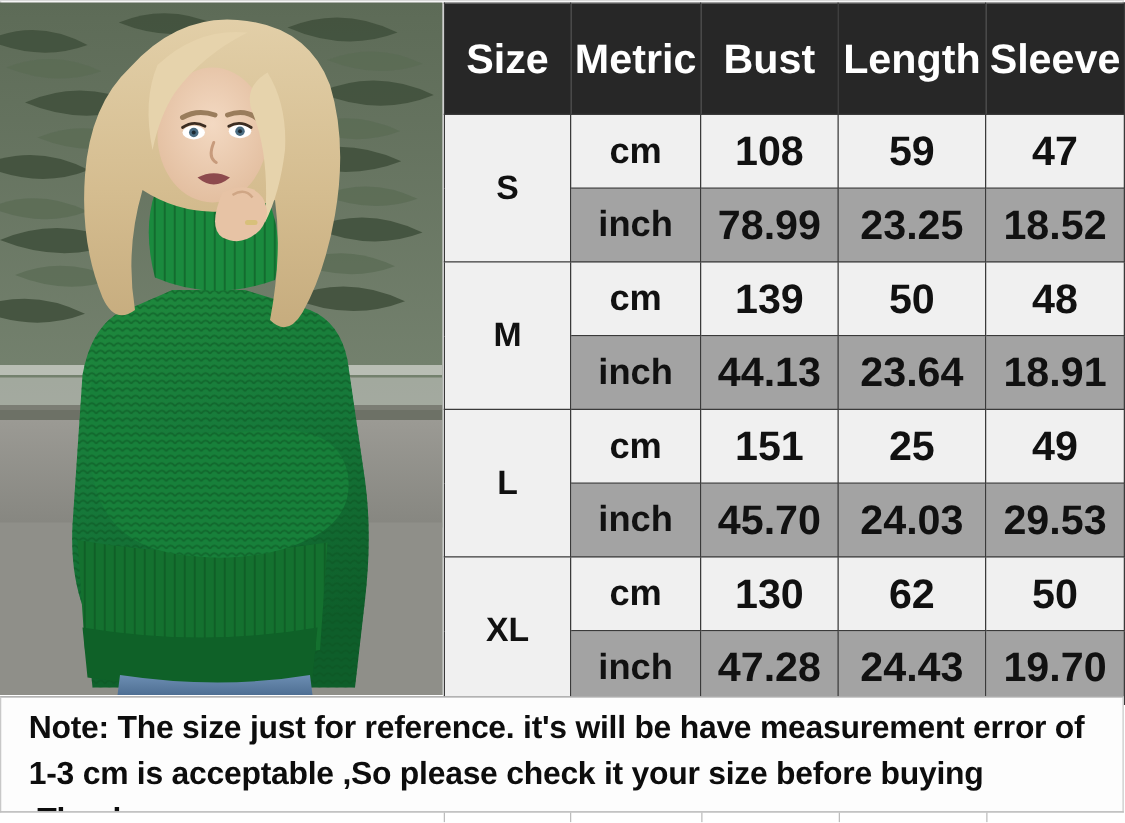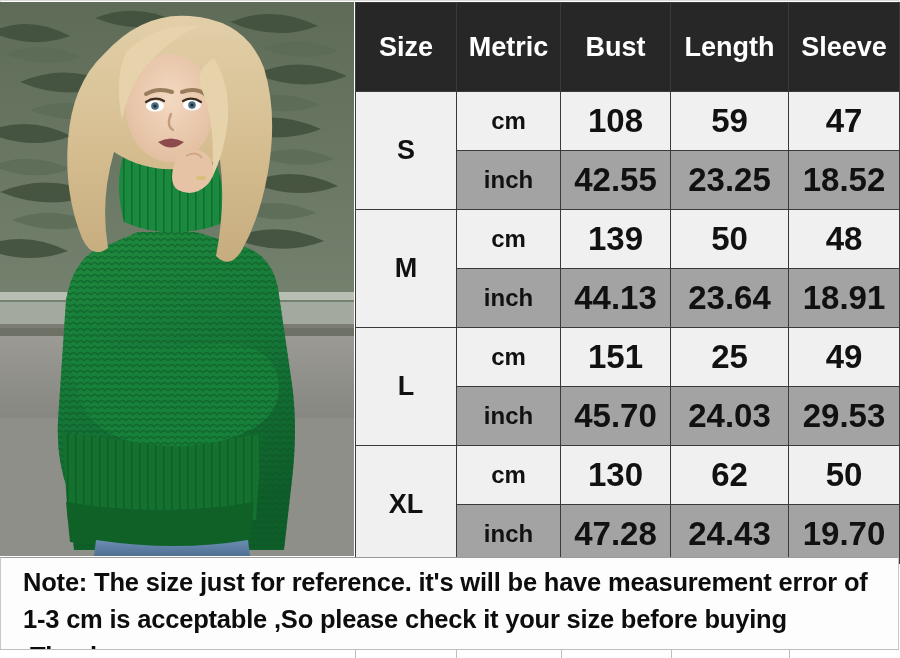--- a/index.html
+++ b/index.html
@@ -49,31 +49,31 @@
     text-align: center;
     vertical-align: middle;
     padding: 0;
     font-weight: bold;
     color: #111111;
     white-space: nowrap;
   }
   #size-table thead th {
     background: #272727;
     color: #ffffff;
-    font-size: 27px;
+    font-size: 33px;
     height: 88px;
     letter-spacing: 0px;
   }
   #size-table td.size-cell {
     background: #f0f0f0;
     font-size: 27px;
   }
   #size-table tr.row-cm td { background: #f0f0f0; height: 58px; }
   #size-table tr.row-inch td { background: #a3a3a3; height: 58px; }
-  #size-table td.metric-cell { font-size: 24px; }
+  #size-table td.metric-cell { font-size: 29px; }
   #size-table td.val-cell { font-size: 33px; }
 
   
   #note-block {
     position: absolute;
     left: 0;
     top: 557px;
     width: 899px;
     height: 93px;
     background: #fdfdfd;
@@ -278,21 +278,21 @@
 
       <tr class="row-cm">
         <td class="size-cell" rowspan="2">S</td>
         <td class="metric-cell">cm</td>
         <td class="val-cell">108</td>
         <td class="val-cell">59</td>
         <td class="val-cell">47</td>
       </tr>
       <tr class="row-inch">
         <td class="metric-cell">inch</td>
-        <td class="val-cell">42.55</td>
+        <td class="val-cell">78.99</td>
         <td class="val-cell">23.25</td>
         <td class="val-cell">18.52</td>
       </tr>
 
       <tr class="row-cm">
         <td class="size-cell" rowspan="2">M</td>
         <td class="metric-cell">cm</td>
         <td class="val-cell">139</td>
         <td class="val-cell">50</td>
         <td class="val-cell">48</td>

